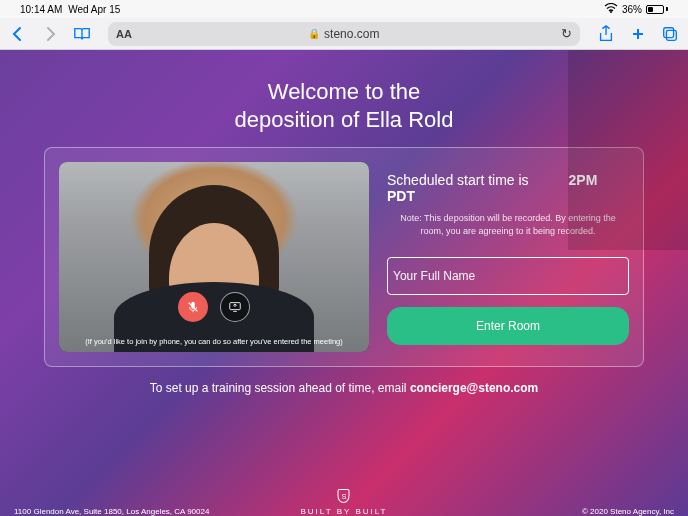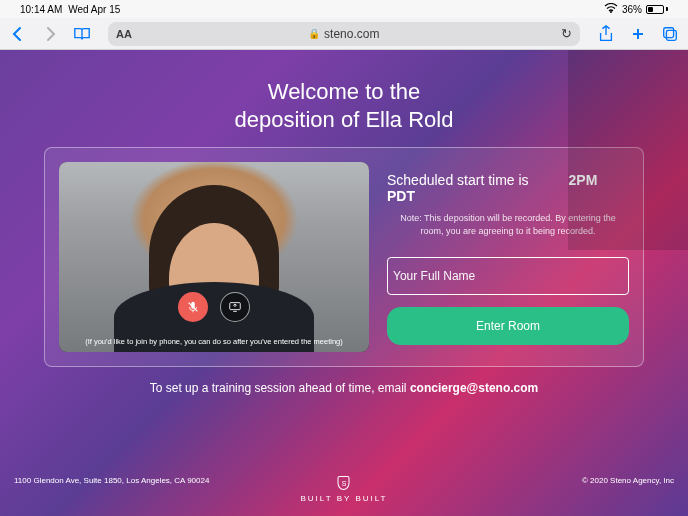--- a/index.html
+++ b/index.html
@@ -39,21 +39,21 @@
 .video-note{position:absolute;bottom:6px;left:0;right:0;text-align:center;color:#fff;font-size:7.5px;}
 .form-pane{flex:1;color:#fff;display:flex;flex-direction:column;padding-top:10px;}
 .sched{font-size:14px;font-weight:300;margin-bottom:8px;}
 .sched strong{font-weight:700;margin-left:36px;}
 .note{font-size:9px;color:rgba(255,255,255,0.85);line-height:1.4;margin-bottom:20px;text-align:center;padding:0 4px;}
 .name-input{width:100%;height:38px;border:1.5px solid #fff;border-radius:4px;background:transparent;color:#fff;padding:0 5px;font-size:12px;margin-bottom:12px;}
 .name-input::placeholder{color:#fff;opacity:0.95;}
 .enter-btn{width:100%;height:38px;background:#2bbf88;border:none;border-radius:14px;color:#fff;font-size:12px;cursor:pointer;}
 .training{text-align:center;color:#fff;font-size:12px;font-family:Georgia,serif;margin-top:14px;}
 .training .email{font-weight:700;}
-.footer{position:absolute;bottom:0;left:0;right:0;height:40px;display:flex;align-items:flex-start;justify-content:space-between;padding:0 14px;color:#fff;font-size:8px;}
+.footer{position:absolute;bottom:0;left:0;right:0;height:40px;display:flex;align-items:flex-end;justify-content:space-between;padding:0 14px;color:#fff;font-size:8px;}
 .footer-center{position:absolute;left:50%;transform:translateX(-50%);text-align:center;}
 .brand{font-size:8px;letter-spacing:2px;}
 .shield{width:12px;height:14px;border:1px solid #fff;border-radius:2px 2px 50% 50%;margin:0 auto 4px;display:flex;align-items:center;justify-content:center;font-size:7px;}
 </style>
 </head>
 <body>
 
 <div class="status-bar">
   <div class="status-left">
     <span>10:14 AM</span>

